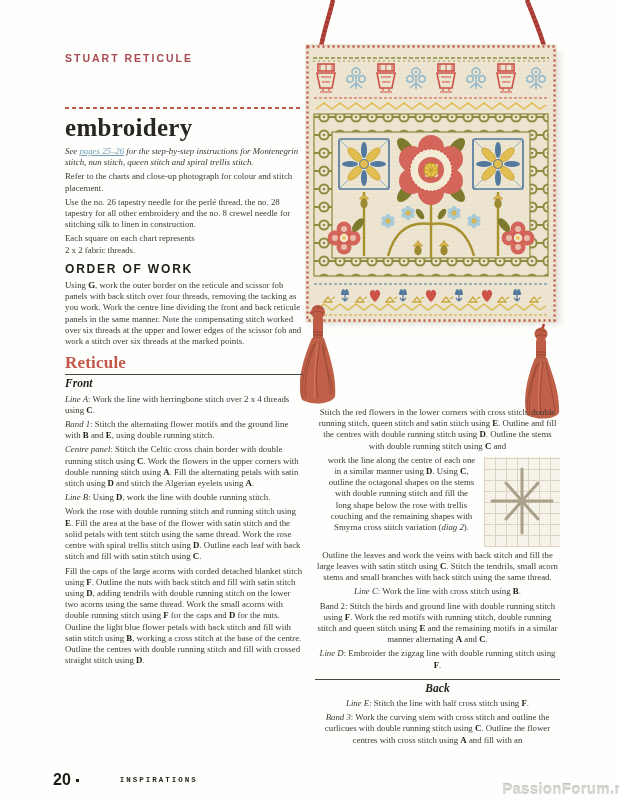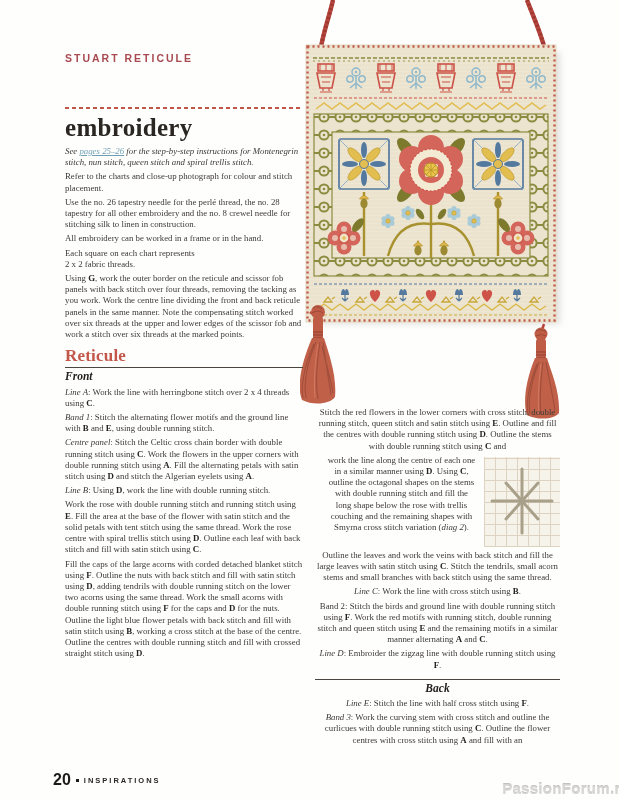--- a/index.html
+++ b/index.html
@@ -41,22 +41,22 @@
   .wrap-row p.para{width:160px;margin:0;}
   .diag{width:76px;height:90px;flex:0 0 auto;background:#f6f3eb;margin-top:2px;
      background-image:
        repeating-linear-gradient(0deg,#ddd3c0 0 1px,transparent 1px 11px),
        repeating-linear-gradient(90deg,#ddd3c0 0 1px,transparent 1px 11px);}
 
   
   .footer{position:absolute;left:53px;top:771px;display:flex;align-items:center;gap:5px;}
   .footer .pn{font-family:Liberation Sans, sans-serif;font-weight:bold;font-size:16px;color:#1d1b18;}
   .footer .sep{width:3px;height:3px;background:#1d1b18;}
-  .footer .mag{font-family:Liberation Sans, sans-serif;font-size:7.5px;letter-spacing:2px;
-     font-weight:bold;color:#2a2723;}
+  .footer .mag{font-family:Liberation Mono, monospace;font-size:7.5px;letter-spacing:2px;
+     font-weight:bold;color:#2a2723;margin-left:36px;}
   .watermark{position:absolute;right:10px;top:780px;
      font-family:"Liberation Sans",sans-serif;font-weight:bold;font-size:15px;
      color:#d6d5d2;text-shadow:0 1px 0 #ffffff,0 -1px 0 #c2c1be;letter-spacing:.3px;}
 
   
   .photo{position:absolute;left:300px;top:0;width:319px;height:420px;}
 </style>
 </head>
 <body>
 
@@ -283,24 +283,24 @@
 
   <div class="col col-left">
     <div class="kicker">STUART RETICULE</div>
     <div class="dashed-rule"></div>
     <h1 class="section">embroidery</h1>
 
     <div>
         <p class="para"><i>See <a class="link">pages 25–26</a> for the step-by-step instructions for Montenegrin stitch, nun stitch, queen stitch and spiral trellis stitch.</i></p>
         <p class="para">Refer to the charts and close-up photograph for colour and stitch placement.</p>
         <p class="para">Use the no. 26 tapestry needle for the perlé thread, the no. 28 tapestry for all other embroidery and the no. 8 crewel needle for stitching silk to linen in construction.</p>
-        <p class="para">All embroidery can be worked in a frame or in the hand.</p>
         <p class="para">Each square on each chart represents<br>2 x 2 fabric threads.</p>
       </div>
 
+    <h2 class="order">ORDER OF WORK</h2>
     <div>
         <p class="para">Using <b>G</b>, work the outer border on the reticule and scissor fob panels with back stitch over four threads, removing the tacking as you work. Work the centre line dividing the front and back reticule panels in the same manner. Note the compensating stitch worked over six threads at the upper and lower edges of the scissor fob and work a stitch over six threads at the marked points.</p>
       </div>
 
     <h3 class="reticule">Reticule</h3>
 
     <div class="subsection" style="margin-top:2px;">
       <div class="subrule"></div>
       <h4 class="subhead">Front</h4>
       <div>

